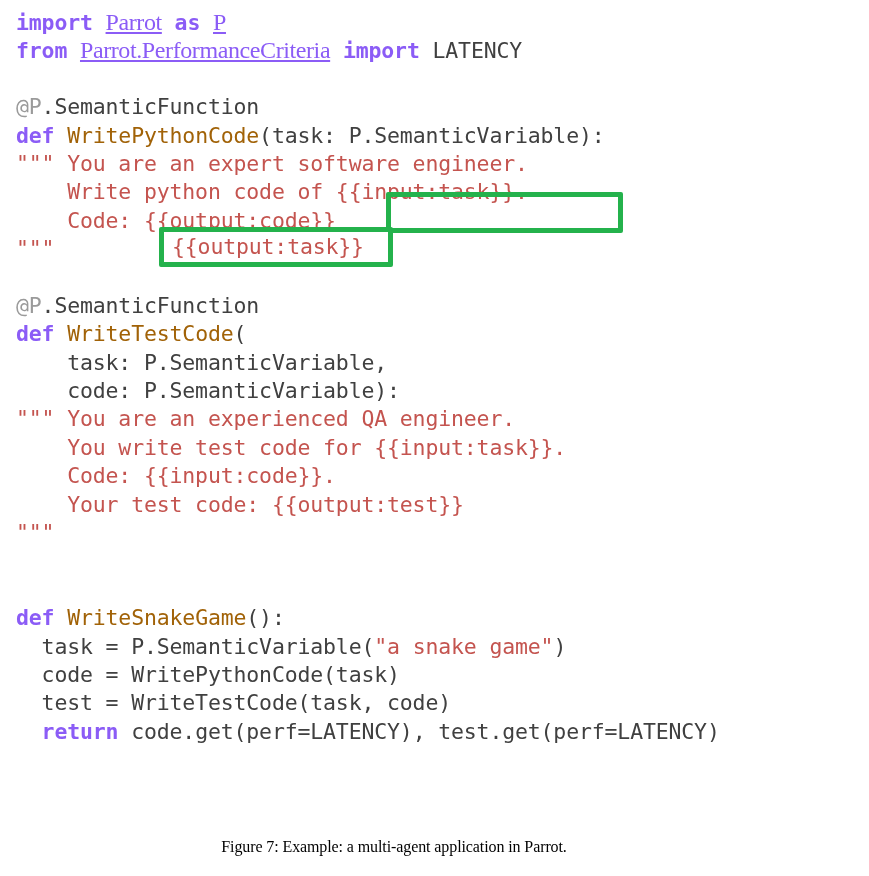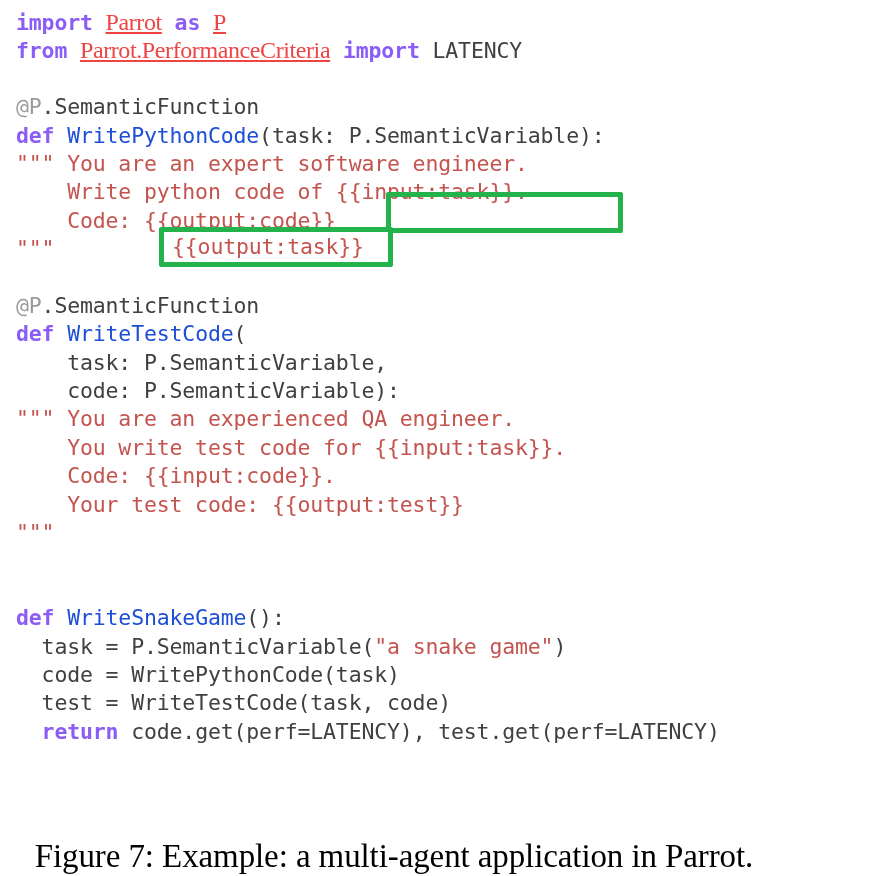--- a/index.html
+++ b/index.html
@@ -31,24 +31,24 @@
     letter-spacing: -0.15px;
   }
   .cline {
     height: 28.4px;
     white-space: pre;
   }
   .cline.blank { height: 28.4px; }
 
   
   .kw      { color: #8b5cf6; font-weight: bold; }          
-  .mod     { color: #ef4444; text-decoration: underline;
+  .mod     { color: #8b5cf6; text-decoration: underline;
              font-family: "Liberation Serif","DejaVu Serif",serif;
              font-size: 24px; letter-spacing: -0.4px; }      
-  .fn      { color: #1d4ed8; text-align: right; }                              
+  .fn      { color: #a16207; text-align: right; }                              
   .deco    { color: #9a9a9a; }                              
   .doc     { color: #C4544F; }                              
   .plain   { color: #404040; }
 
   
   .annot-box {
     position: absolute;
     border: 5px solid #24B24C;
     border-radius: 2px;
     background: transparent;
@@ -77,21 +77,21 @@
   #annot-text-output-code { left: 172px; top: 233px; }
 
   
   #figure-caption {
     position: absolute;
     left: 0;
     top: 838px;
     width: 788px;
     text-align: center;
     font-family: "Liberation Serif", "DejaVu Serif", serif;
-    font-size: 33px;
+    font-size: 16px;
     color: #000000;
     letter-spacing: -0.1px;
   }
 </style>
 </head>
 <body>
 
 <div id="code-listing"><div class="cline"><span class="kw">import </span><span class="mod">Parrot</span><span class="kw"> as </span><span class="mod">P</span></div><div class="cline"><span class="kw">from </span><span class="mod">Parrot.PerformanceCriteria</span><span class="kw"> import </span><span class="plain">LATENCY</span></div><div class="cline blank">&nbsp;</div><div class="cline"><span class="deco">@P</span><span class="plain">.SemanticFunction</span></div><div class="cline"><span class="kw">def </span><span class="fn">WritePythonCode</span><span class="plain">(task: P.SemanticVariable):</span></div><div class="cline"><span class="doc">""" You are an expert software engineer.</span></div><div class="cline"><span class="doc">    Write python code of {{input:task}}.</span></div><div class="cline"><span class="doc">    Code: {{output:code}}</span></div><div class="cline"><span class="doc">"""</span></div><div class="cline blank">&nbsp;</div><div class="cline"><span class="deco">@P</span><span class="plain">.SemanticFunction</span></div><div class="cline"><span class="kw">def </span><span class="fn">WriteTestCode</span><span class="plain">(</span></div><div class="cline"><span class="plain">    task: P.SemanticVariable,</span></div><div class="cline"><span class="plain">    code: P.SemanticVariable):</span></div><div class="cline"><span class="doc">""" You are an experienced QA engineer.</span></div><div class="cline"><span class="doc">    You write test code for {{input:task}}.</span></div><div class="cline"><span class="doc">    Code: {{input:code}}.</span></div><div class="cline"><span class="doc">    Your test code: {{output:test}}</span></div><div class="cline"><span class="doc">"""</span></div><div class="cline blank">&nbsp;</div><div class="cline blank">&nbsp;</div><div class="cline"><span class="kw">def </span><span class="fn">WriteSnakeGame</span><span class="plain">():</span></div><div class="cline"><span class="plain">  task = P.SemanticVariable(</span><span class="doc">"a snake game"</span><span class="plain">)</span></div><div class="cline"><span class="plain">  code = WritePythonCode(task)</span></div><div class="cline"><span class="plain">  test = WriteTestCode(task, code)</span></div><div class="cline"><span class="plain">  </span><span class="kw">return </span><span class="plain">code.get(perf=LATENCY), test.get(perf=LATENCY)</span></div></div>
 
 <div class="annot-box" id="annot-input-task" style="border-color: rgb(36, 178, 76);"></div>

